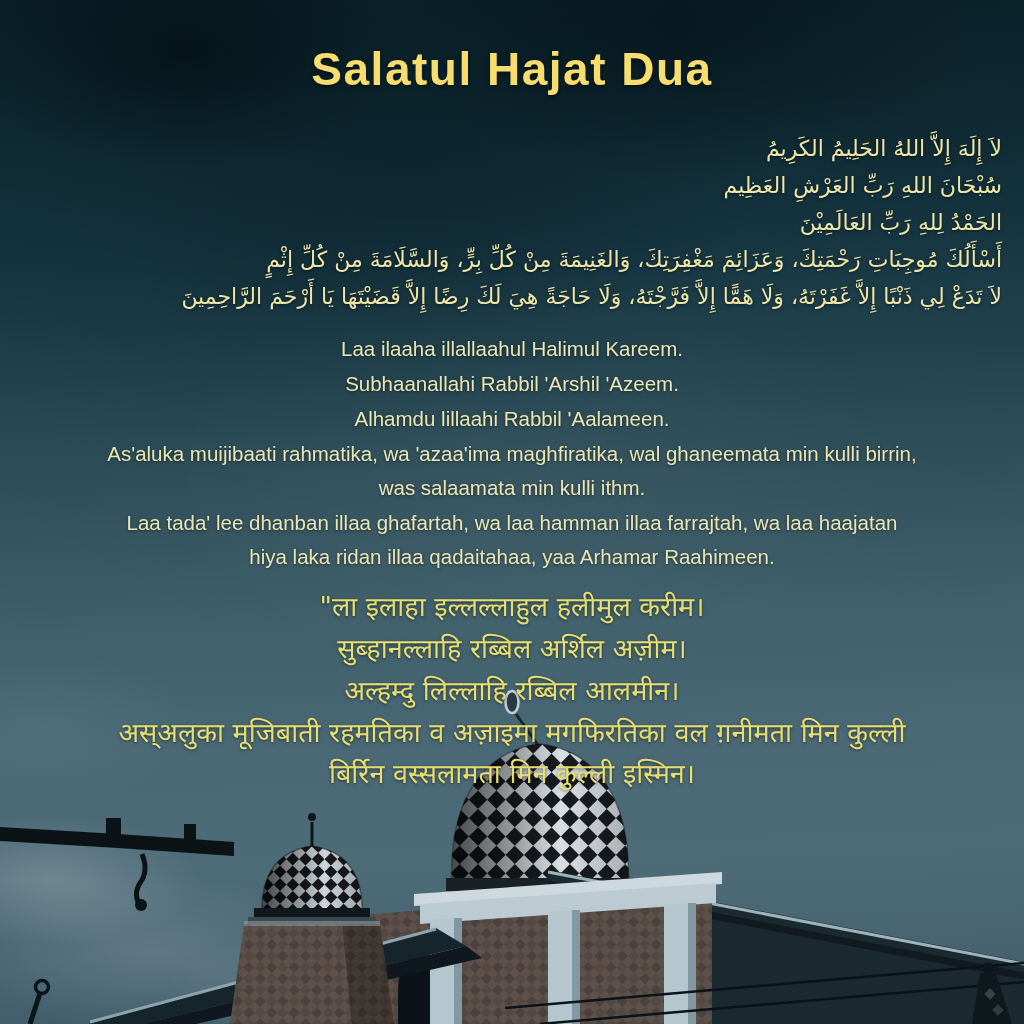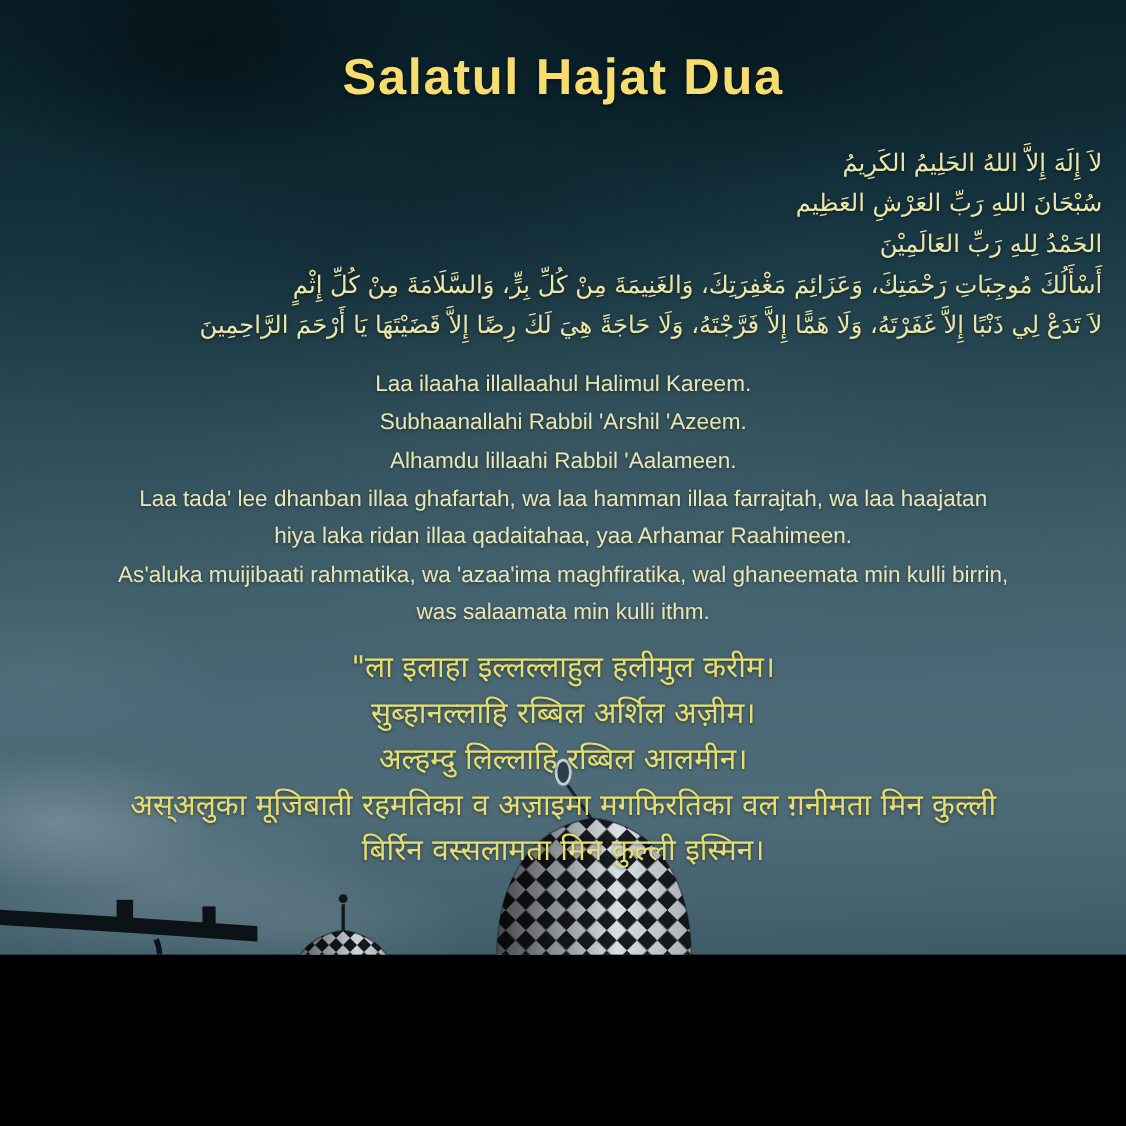--- a/index.html
+++ b/index.html
@@ -1,17 +1,17 @@
 <!DOCTYPE html>
 <html><head>
 <meta charset="utf-8">
 <style>
   html,body{margin:0;padding:0;background:#000;}
   .canvas{
-    position:relative;width:1024px;height:868px;overflow:hidden;
+    position:relative;width:1024px;height:1024px;overflow:hidden;
     font-family:"Liberation Sans",sans-serif;
     background:linear-gradient(178deg,
       #091f27 0%, #0d2831 12%, #153440 24%, #22434e 36%,
       #32515d 48%, #40606c 60%, #4a6875 72%, #4e6b78 83%,
       #46636f 93%, #3d5966 100%);
   }
   .clouds{
     position:absolute;inset:0;pointer-events:none;
     background-image:
       radial-gradient(ellipse 320px 170px at 18% 5%, rgba(0,8,12,0.55), transparent 70%),
@@ -166,22 +166,22 @@
       <div>سُبْحَانَ اللهِ رَبِّ العَرْشِ العَظِيم</div>
       <div>الحَمْدُ لِلهِ رَبِّ العَالَمِيْنَ</div>
       <div>أَسْأَلُكَ مُوجِبَاتِ رَحْمَتِكَ، وَعَزَائِمَ مَغْفِرَتِكَ، وَالغَنِيمَةَ مِنْ كُلِّ بِرٍّ، وَالسَّلَامَةَ مِنْ كُلِّ إِثْمٍ</div>
       <div>لاَ تَدَعْ لِي ذَنْبًا إِلاَّ غَفَرْتَهُ، وَلَا هَمًّا إِلاَّ فَرَّجْتَهُ، وَلَا حَاجَةً هِيَ لَكَ رِضًا إِلاَّ قَضَيْتَهَا يَا أَرْحَمَ الرَّاحِمِينَ</div>
     </div>
 
     <div class="translit">
       <div>Laa ilaaha illallaahul Halimul Kareem.</div>
       <div>Subhaanallahi Rabbil 'Arshil 'Azeem.</div>
       <div>Alhamdu lillaahi Rabbil 'Aalameen.</div>
+      <div>As'aluka muijibaati rahmatika, wa 'azaa'ima maghfiratika, wal ghaneemata min kulli birrin, was salaamata min kulli ithm.</div>
       <div>Laa tada' lee dhanban illaa ghafartah, wa laa hamman illaa farrajtah, wa laa haajatan hiya laka ridan illaa qadaitahaa, yaa Arhamar Raahimeen.</div>
-      <div>As'aluka muijibaati rahmatika, wa 'azaa'ima maghfiratika, wal ghaneemata min kulli birrin, was salaamata min kulli ithm.</div>
     </div>
 
     <div class="hindi">
       <div>"ला इलाहा इल्लल्लाहुल हलीमुल करीम।</div>
       <div>सुब्हानल्लाहि रब्बिल अर्शिल अज़ीम।</div>
       <div>अल्हम्दु लिल्लाहि रब्बिल आलमीन।</div>
       <div>अस्अलुका मूजिबाती रहमतिका व अज़ाइमा मगफिरतिका वल ग़नीमता मिन कुल्ली बिर्रिन वस्सलामता मिन कुल्ली इस्मिन।</div>
     </div>
   </div>
 

